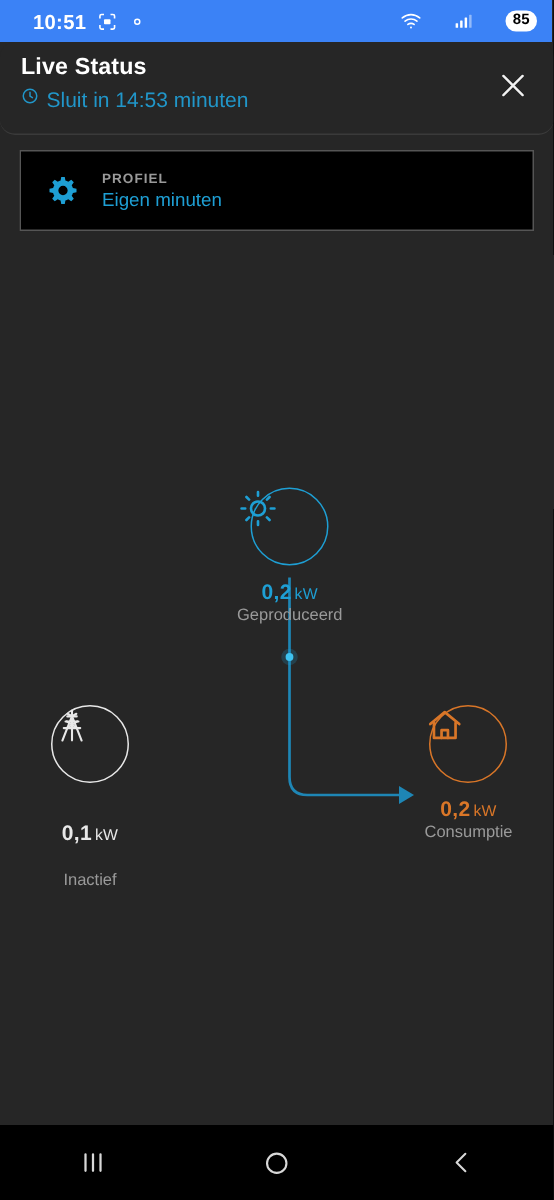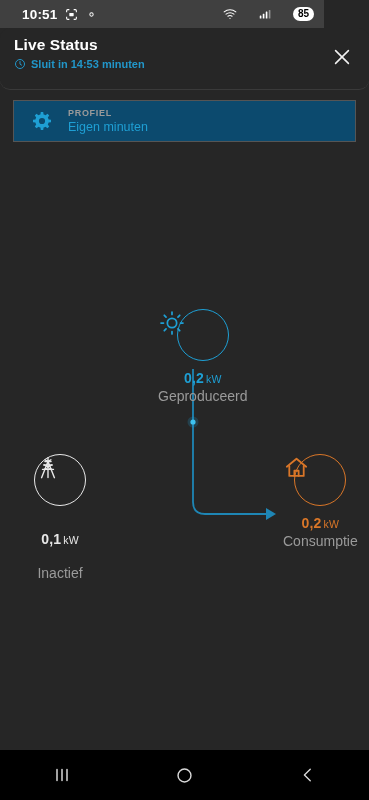--- a/index.html
+++ b/index.html
@@ -6,22 +6,22 @@
   html,body {
     width:369px; height:800px;
     background:#000;
     font-family:"Liberation Sans", sans-serif;
     overflow:hidden;
   }
   #app { position:relative; width:369px; height:800px; background:#262626; }
 
   
   .statusbar{
-    position:absolute; top:0; left:0; width:324px; height:28px;
-    background:#404040; display:flex; align-items:center;
+    position:absolute; top:0; left:0; width:368px; height:28px;
+    background:#3b82f6; display:flex; align-items:center;
     padding:0 10px; color:#fff;
   }
   .sb-time{ font-size:13.5px; font-weight:700; letter-spacing:.2px; margin-left:12px; }
   .sb-left{ display:flex; align-items:center; gap:7px; }
   .sb-right{ margin-left:auto; display:flex; align-items:center; gap:22px; }
   .sb-icon{ display:flex; align-items:center; }
   .batt{
     background:#fff; color:#000; font-size:10px; font-weight:700;
     border-radius:8px; padding:1px 5px 1.5px; line-height:1.15;
     min-width:21px; text-align:center;
@@ -29,54 +29,54 @@
 
   
   .header{
     position:absolute; top:28px; left:0; width:369px; height:62px;
     background:#262626; padding:8px 14px 0 14px;
     border-bottom:1px solid #3a3a3a;
     border-radius:10px;
   }
   .header-title{ color:#fff; font-size:15.5px; font-weight:700; letter-spacing:.1px; }
   .header-sub{
-    display:flex; align-items:center; gap:5px; margin-top:4px;
-    color:#2196c9; font-size:11px;font-weight:bold;
+    display:flex; gap:5px; margin-top:4px;
+    color:#2196c9; font-size:14px;
   }
   .close-btn{
     position:absolute; right:10px; top:12px;
     width:34px; height:34px; display:flex; align-items:center; justify-content:center;
     cursor:pointer;
   }
 
   
   .profile-card{
     position:absolute; top:100px; left:13px;
-    width:343px; height:42px;
-    background:#0c4a6e; border:1px solid #555;
+    width:343px; height:54px;
+    background:#000000; border:1px solid #555;
     display:flex; align-items:center; padding:0 16px; gap:14px;
     cursor:pointer;
   }
   .pc-text{ display:flex; flex-direction:column; gap:2px; }
   .pc-label{ color:#9a9a9a; font-size:9px; font-weight:700; letter-spacing:.7px; }
   .pc-value{ color:#1e9fd4; font-size:12.5px; }
 
   
-  .flow{ position:absolute; top:154px; left:0; width:369px; height:560px; }
+  .flow{ position:absolute; top:170px; left:0; width:369px; height:560px; }
   .flow svg{ position:absolute; top:0; left:0; }
 
   .node{ position:absolute; display:flex; flex-direction:column; align-items:center; }
   .node-circle{
     width:52px; height:52px; border-radius:50%;
     display:flex; align-items:center; justify-content:center;
     border:1.6px solid currentColor;
   }
   .node-value{ margin-top:9px; font-size:14px; font-weight:700; letter-spacing:.2px; }
   .node-value .unit{ font-size:10.5px; font-weight:400; margin-left:2px; }
-  .node-caption{ margin-top:2px; color:#9a9a9a; font-size:14px; }
+  .node-caption{ margin-top:2px; color:#9a9a9a; font-size:11px; }
 
   .n-solar{ left:158px; top:155px; color:#1e9fd4; }
   .n-grid{  left:34px;  top:300px; color:#e8e8e8;gap:16px; }
   .n-house{ left:283px; top:300px; color:#d97628; }
 
   
   .navbar{
     position:absolute; bottom:0; left:0; width:369px; height:50px;
     background:#000; display:flex; align-items:center; justify-content:space-around;
   }

